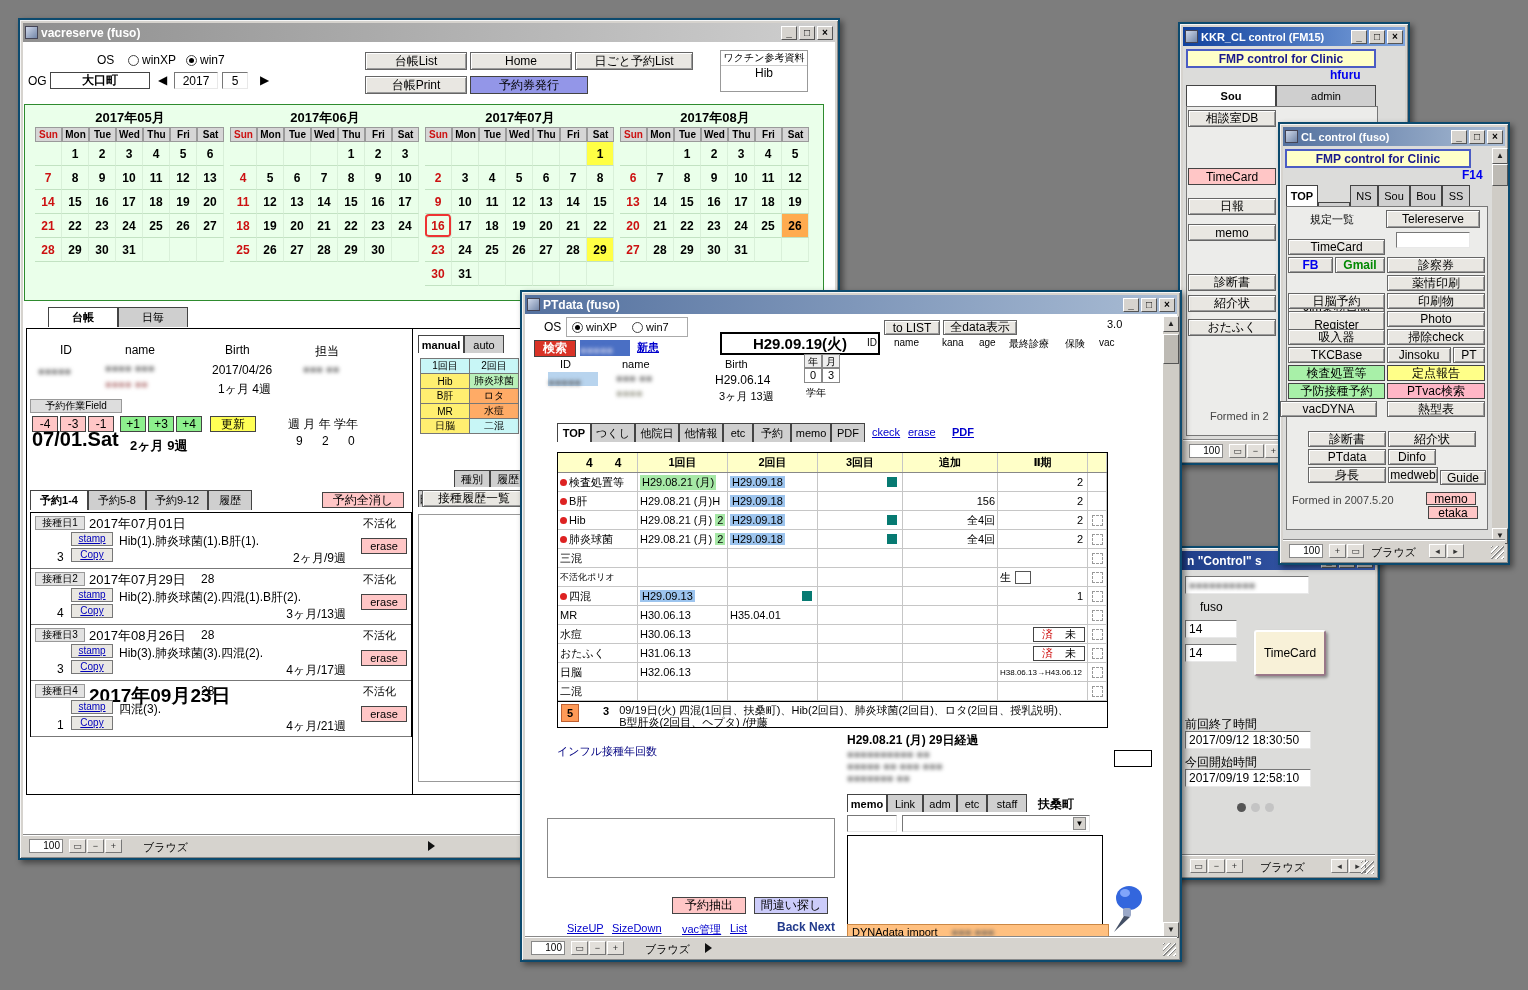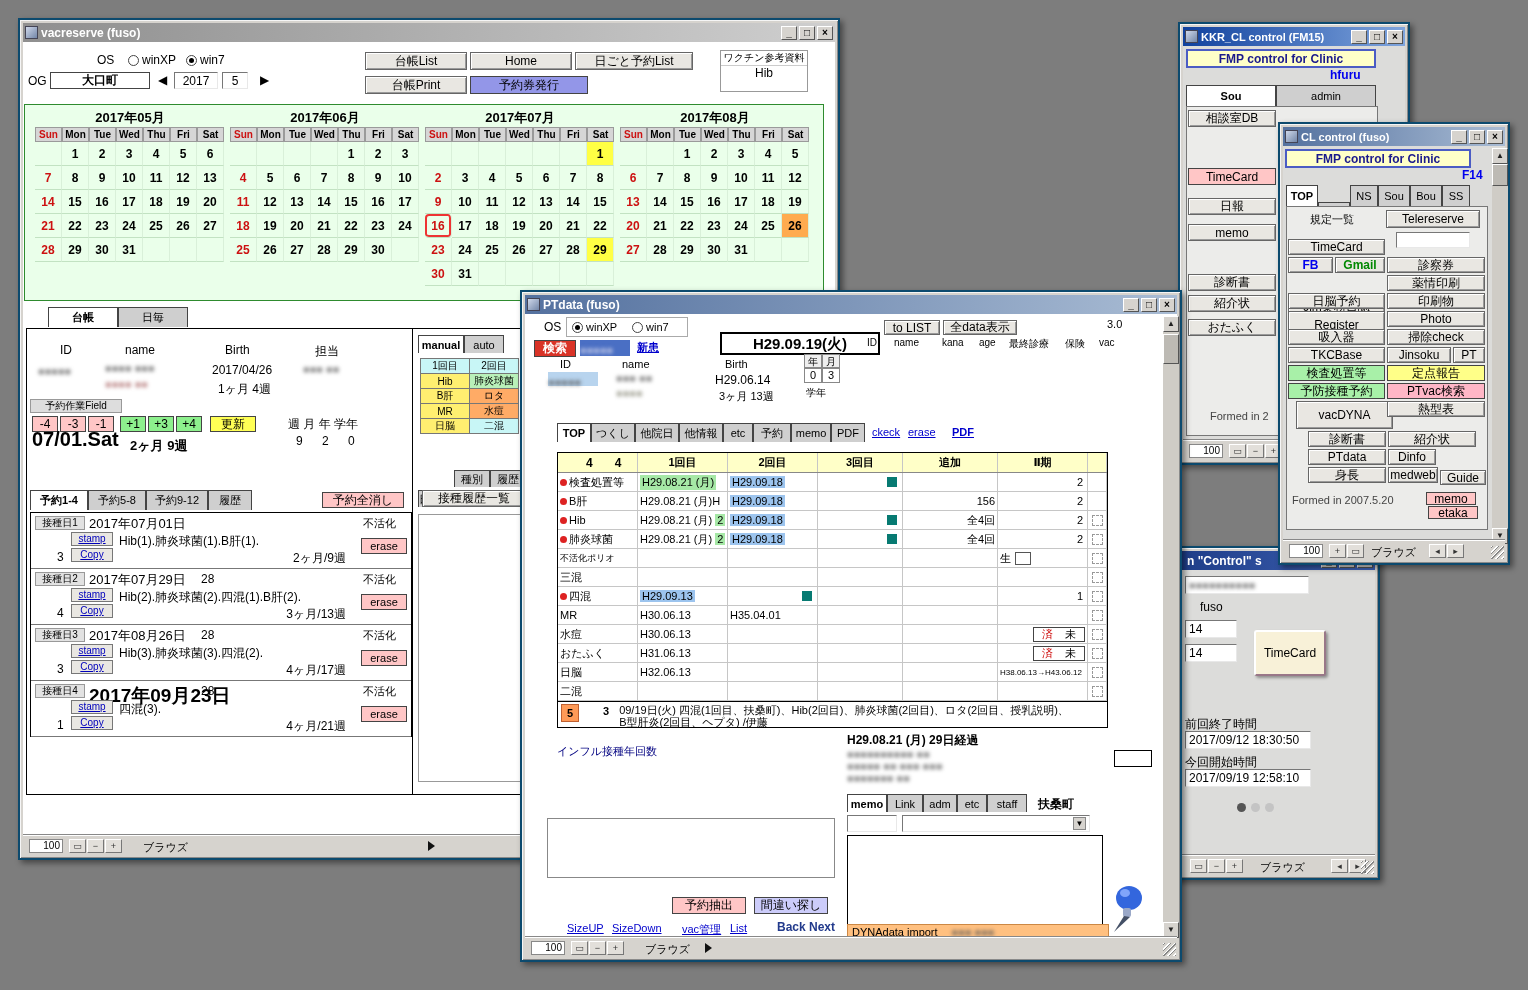--- a/index.html
+++ b/index.html
@@ -514,21 +514,21 @@
   <span class="b b3 s11" style="left:8px;top:115px;width:97px;height:16px">TimeCard</span>
   <span class="b b3 s11" style="left:8px;top:133px;width:45px;height:16px;color:#0000ee;font-weight:bold">FB</span>
   <span class="b b3 s11" style="left:55px;top:133px;width:50px;height:16px;color:#008800;font-weight:bold">Gmail</span>
   <span class="b b3 s11" style="left:8px;top:169px;width:97px;height:28px">Jim業務日誌</span>
   <span class="b b3 s11" style="left:8px;top:169px;width:97px;height:16px">日脳予約</span>
   <span class="b b3 s11" style="left:8px;top:187px;width:97px;height:28px">Register</span>
   <span class="b b3 s11" style="left:8px;top:205px;width:97px;height:16px">吸入器</span>
   <span class="b b3 s11" style="left:8px;top:223px;width:97px;height:16px">TKCBase</span>
   <span class="b s11" style="left:8px;top:241px;width:97px;height:16px;background:#a8f0a8">検査処置等</span>
   <span class="b s11" style="left:8px;top:259px;width:97px;height:16px;background:#a8f0a8">予防接種予約</span>
-  <span class="b b3 s11" style="left:16px;top:277px;width:97px;height:28px">vacDYNA</span>
+  <span class="b b3 s11" style="left:0;top:277px;width:97px;height:16px">vacDYNA</span>
   <span class="b b3 s11" style="left:107px;top:133px;width:98px;height:16px">診察券</span>
   <span class="b b3 s11" style="left:107px;top:151px;width:98px;height:16px">薬情印刷</span>
   <span class="b b3 s11" style="left:107px;top:169px;width:98px;height:16px">印刷物</span>
   <span class="b b3 s11" style="left:107px;top:187px;width:98px;height:16px">Photo</span>
   <span class="b b3 s11" style="left:107px;top:205px;width:98px;height:16px">掃除check</span>
   <span class="b b3 s11" style="left:107px;top:223px;width:64px;height:16px">Jinsoku</span>
   <span class="b b3 s11" style="left:173px;top:223px;width:32px;height:16px">PT</span>
   <span class="b s11" style="left:107px;top:241px;width:98px;height:16px;background:#ffff88">定点報告</span>
   <span class="b s11" style="left:107px;top:259px;width:98px;height:16px;background:#ffb6c6">PTvac検索</span>
   <span class="b b3 s11" style="left:107px;top:277px;width:98px;height:16px">熱型表</span>
@@ -707,43 +707,43 @@
         <div class="ptc rt" style="width: 95px;">全4回</div>
         <div class="ptc" style="width: 90px;">
           <span style="margin-left: auto; margin-right: 2px;">2</span>
         </div>
         <div class="ptc" style="width: 19px;">
           <span class="cbx"></span>
         </div>
       </div>
       <div class="ptr">
         <div class="ptc" style="width: 80px;">
-          <span style="font-size: 9px;">不活化ポリオ</span>
+          <span>三混</span>
         </div>
         <div class="ptc" style="width: 90px;"></div>
         <div class="ptc" style="width: 90px;"></div>
         <div class="ptc" style="width: 85px;"></div>
         <div class="ptc rt" style="width: 95px;"></div>
+        <div class="ptc" style="width: 90px;"></div>
+        <div class="ptc" style="width: 19px;">
+          <span class="cbx"></span>
+        </div>
+      </div>
+      <div class="ptr">
+        <div class="ptc" style="width: 80px;">
+          <span style="font-size: 9px;">不活化ポリオ</span>
+        </div>
+        <div class="ptc" style="width: 90px;"></div>
+        <div class="ptc" style="width: 90px;"></div>
+        <div class="ptc" style="width: 85px;"></div>
+        <div class="ptc rt" style="width: 95px;"></div>
         <div class="ptc" style="width: 90px;">
           <span>生</span>
           <span class="lifebox"></span>
         </div>
-        <div class="ptc" style="width: 19px;">
-          <span class="cbx"></span>
-        </div>
-      </div>
-      <div class="ptr">
-        <div class="ptc" style="width: 80px;">
-          <span>三混</span>
-        </div>
-        <div class="ptc" style="width: 90px;"></div>
-        <div class="ptc" style="width: 90px;"></div>
-        <div class="ptc" style="width: 85px;"></div>
-        <div class="ptc rt" style="width: 95px;"></div>
-        <div class="ptc" style="width: 90px;"></div>
         <div class="ptc" style="width: 19px;">
           <span class="cbx"></span>
         </div>
       </div>
       <div class="ptr">
         <div class="ptc" style="width: 80px;">
           <span class="dot"></span>
           <span>四混</span>
         </div>
         <div class="ptc" style="width: 90px;">

